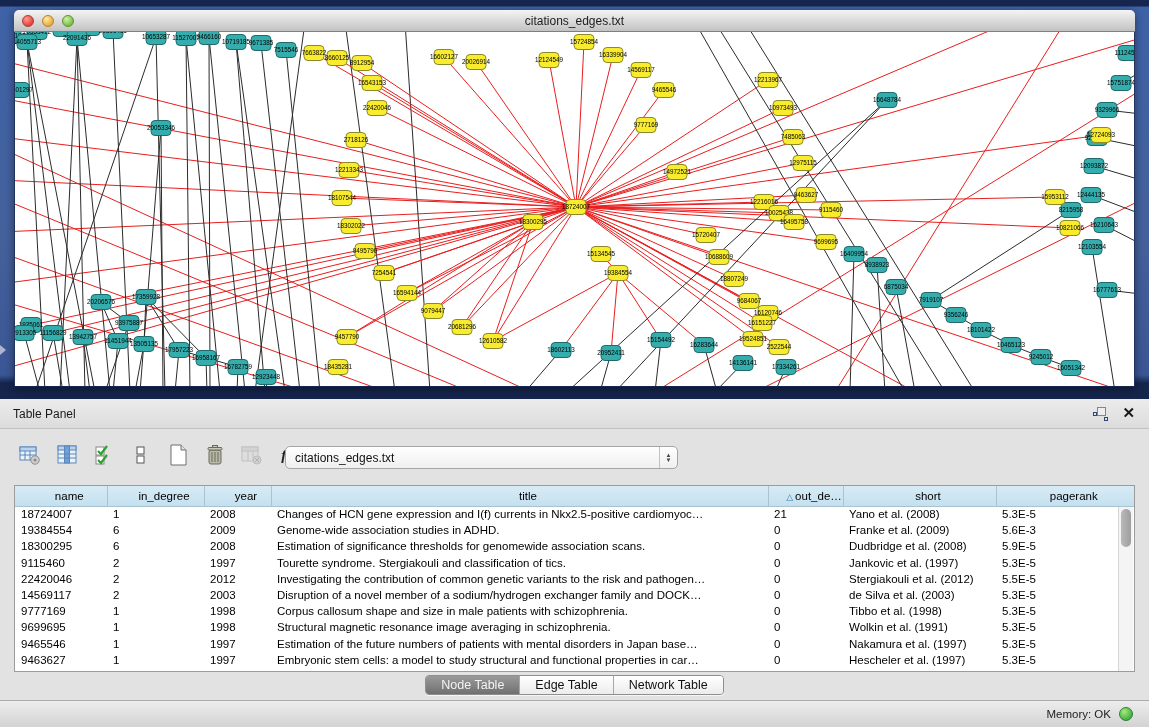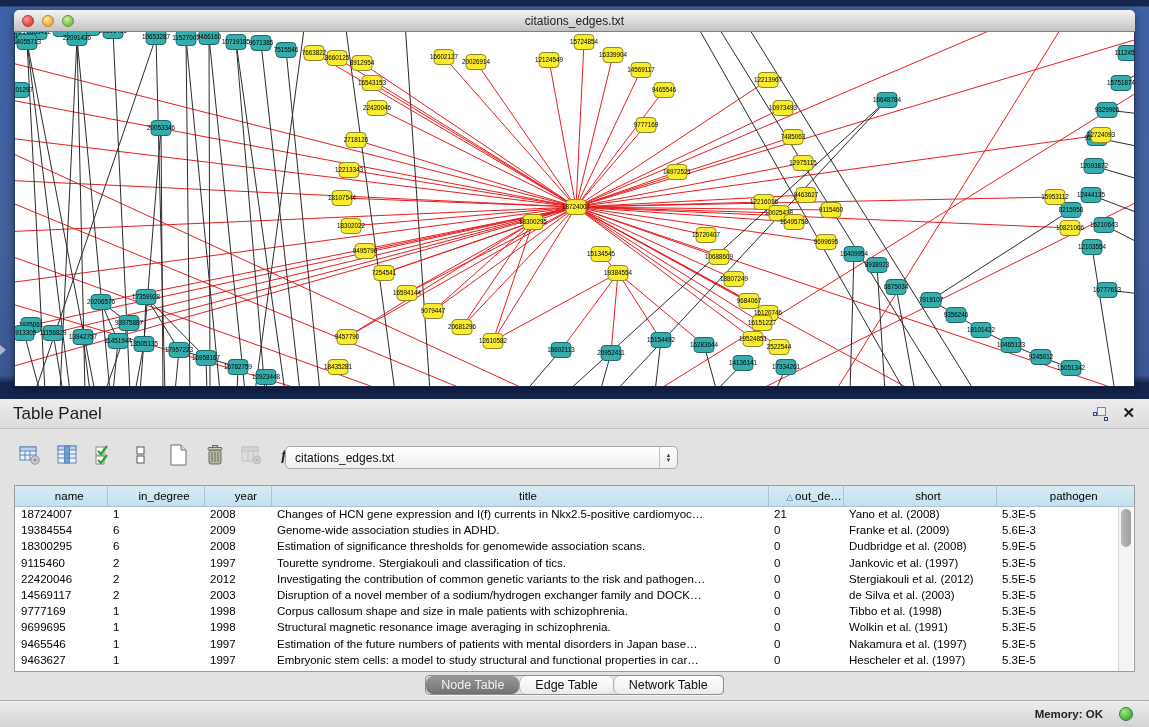--- a/index.html
+++ b/index.html
@@ -29,21 +29,21 @@
     border-top:5px solid transparent; border-bottom:5px solid transparent; border-left:6px solid #C8CEDC; opacity:.8; }
 
   
   .split-dot { position:absolute; left:566px; top:401px; width:12px; height:5px; display:flex; gap:2px; }
   .split-dot i { width:3px; height:3px; background:#8C8C8C; border-radius:50%; }
 
   
   .panel-title { position:absolute; left:0; top:399px; width:1149px; height:30px;
     background:linear-gradient(180deg,#ECECEC,#DCDCDC); border-bottom:1px solid #C2C2C2;
     display:flex; align-items:center; }
-  .panel-title-label { margin-left:13px; font-size:17px; color:#1A1A1A; }
+  .panel-title-label { margin-left:13px; font-size:12px; color:#1A1A1A; }
   .panel-title-actions { position:absolute; right:14px; top:6px; display:flex; gap:14px; align-items:center; }
   .float-ico { width:16px; height:16px; position:relative; cursor:default; }
   .float-ico .b1 { position:absolute; left:5px; top:2px; width:9px; height:9px; border:1px solid #8C8C52; background:#EEE; }
   .float-ico .b2 { position:absolute; left:1px; top:7px; width:4px; height:4px; border:1px solid #274A73; }
   .float-ico .b3 { position:absolute; right:0px; bottom:0px; width:4px; height:4px; border:1px solid #274A73; }
   .close-x { font-size:15px; font-weight:bold; color:#1A1A1A; line-height:16px; }
 
   .panel-body { position:absolute; left:0; top:429px; width:1149px; height:271px; background:#E2E2E2; }
 
   .toolbar { position:absolute; left:16px; top:11px; height:30px; display:flex; align-items:center; gap:9px; }
@@ -68,29 +68,29 @@
   table.grid th:first-child { border-left:none; } table.grid th:last-child { border-right:none; }
   table.grid td { height:16.2px; padding:0 4px 0 6px; overflow:hidden; white-space:nowrap; text-overflow:clip; }
   .sort-tri { color:#3E7FA6; font-size:9px; margin-right:2px; }
   .vscroll { position:absolute; right:1px; top:21px; width:15px; height:164px; background:#F4F4F4; border-left:1px solid #D5D5D5; }
   .vthumb { position:absolute; left:2px; top:2px; width:10px; height:38px; background:linear-gradient(90deg,#B9B9B9,#9E9E9E); border-radius:6px; }
 
   .tabs { position:absolute; left:0; right:0; top:246px; display:flex; justify-content:center; }
   .seg { display:flex; border:1px solid #8F8F8F; border-radius:4px; overflow:hidden; height:20px;
     box-shadow:0 1px 0 rgba(255,255,255,.7); }
   .seg-btn { padding:0 15px; font-size:12.5px; line-height:19px; background:linear-gradient(180deg,#FFFFFF,#ECECEC);
-    color:#111; border-left:1px solid #A8A8A8;border-radius:7px; }
+    color:#111; border-left:1px solid #A8A8A8; }
   .seg-btn:first-child { border-left:none; }
   .seg-btn.sel { background:linear-gradient(180deg,#9A9A9A,#707070); color:#F3F3F3; }
 
   
   .statusbar { position:absolute; left:0; top:700px; width:1149px; height:27px;
     background:linear-gradient(180deg,#EDEDED,#D3D3D3); border-top:1px solid #ABABAB;
     display:flex; align-items:center; justify-content:flex-end; }
-  .mem-label { font-size:11.5px; color:#222; margin-right:16px;font-weight:bold; }
+  .mem-label { font-size:11.5px; color:#222; margin-right:8px; }
   .mem-dot { width:14px; height:14px; border-radius:50%; margin-right:16px;
     background:radial-gradient(circle at 35% 30%,#A8E87E,#3FAE3F 75%); border:1px solid #2E7D32; }
 </style>
 </head>
 <body>
 
 <div class="stage">
 
   <div class="net-frame">
     <div class="net-window">
@@ -795,21 +795,21 @@
             <col style="width:138px">
         </colgroup>
         <thead>
             <tr id="hdr-row">
               <th>name</th>
               <th>in_degree</th>
               <th>year</th>
               <th>title</th>
               <th><span class="sort-tri">△</span>out_de…</th>
               <th>short</th>
-              <th>pathogen</th>
+              <th>pagerank</th>
             </tr>
           </thead>
         <tbody id="body-rows">
             <tr>
               <td>18724007</td>
               <td>1</td>
               <td>2008</td>
               <td>Changes of HCN gene expression and I(f) currents in Nkx2.5-positive cardiomyoc…</td>
               <td>21</td>
               <td>Yano et al. (2008)</td>

